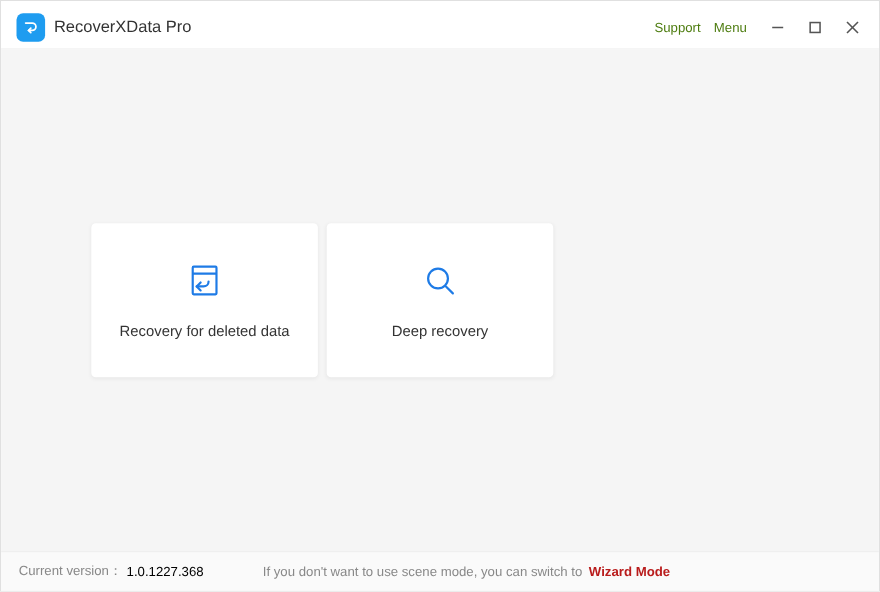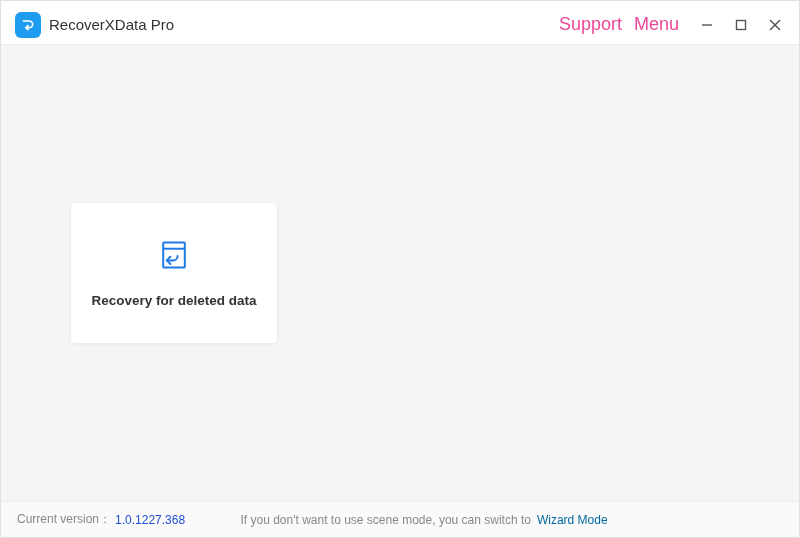--- a/index.html
+++ b/index.html
@@ -36,22 +36,22 @@
     margin-right: 8px;
   }
   .app-logo svg { width: 16px; height: 16px; }
   .app-title {
     font-size: 15px;
     color: #333;
     font-weight: 500;
   }
   .titlebar .spacer { flex: 1; }
   .title-link {
-    font-size: 18px;
-    color: #ec4899;
+    font-size: 12px;
+    color: #4d7c0f;
     margin-right: 12px;
     cursor: pointer;
   }
   .win-controls {
     display: flex;
     align-items: center;
     gap: 10px;
     margin-left: 4px;
   }
   .win-btn {
@@ -68,22 +68,21 @@
     flex: 1;
     background: #f5f5f5;
     display: flex;
     align-items: center;
     justify-content: center;
   }
   .grid {
     display: grid;
     grid-template-columns: repeat(3, 206px);
     grid-auto-rows: 140px;
-    gap: 20px;
-    font-weight: bold;
+    gap: 8px;
   }
   .card {
     background: #fff;
     border-radius: 4px;
     box-shadow: 0 1px 4px rgba(0,0,0,0.06);
     display: flex;
     flex-direction: column;
     align-items: center;
     justify-content: center;
     cursor: pointer;
@@ -109,32 +108,33 @@
     height: 36px;
     border-top: 1px solid #eee;
     background: #fafafa;
     display: flex;
     align-items: center;
     padding: 0 16px;
     font-size: 12px;
     color: #888;
   }
   .footer .ver-label { color: #888; margin-right: 4px;}
-  .footer .ver { color: #1d4ed8;}
+  .footer .ver { color: #000000;}
   .footer .center {
     flex: 1;
     text-align: center;
     display: flex;
     align-items: center;
     justify-content: center;
     gap: 6px;
   }
   .footer .wizard {
-    color: #0369a1;
-    cursor: pointer;
+    color: #b91c1c;
+    cursor: pointer;
+    font-weight: bold;
   }
 </style>
 </head>
 <body>
 
 <div class="window">
 
   <div class="titlebar">
     <div class="app-logo">
       <svg viewBox="0 0 24 24" fill="none" stroke="#fff" stroke-width="2.4">
@@ -178,20 +178,29 @@
             <path d="M12 26h7a5 5 0 0 0 5-5" stroke-linecap="round"></path>
           </svg>
         </div>
         <div class="label">Recovery for deleted data</div>
       </div>
 
 
 
 
 
+      <div class="card">
+        <div class="icon">
+          <svg viewBox="0 0 40 40" fill="none" stroke="currentColor" stroke-width="2.2">
+            <circle cx="18" cy="18" r="10" fill="none"></circle>
+            <line x1="26" y1="26" x2="33" y2="33" stroke-linecap="round"></line>
+          </svg>
+        </div>
+        <div class="label">Deep recovery</div>
+      </div>
 
     </div>
   </div>
 
   <div class="footer">
     <span class="ver-label">Current version：</span>
     <span class="ver">1.0.1227.368</span>
     <div class="center">
       <span>If you don't want to use scene mode, you can switch to</span>
       <span class="wizard">Wizard Mode</span>

